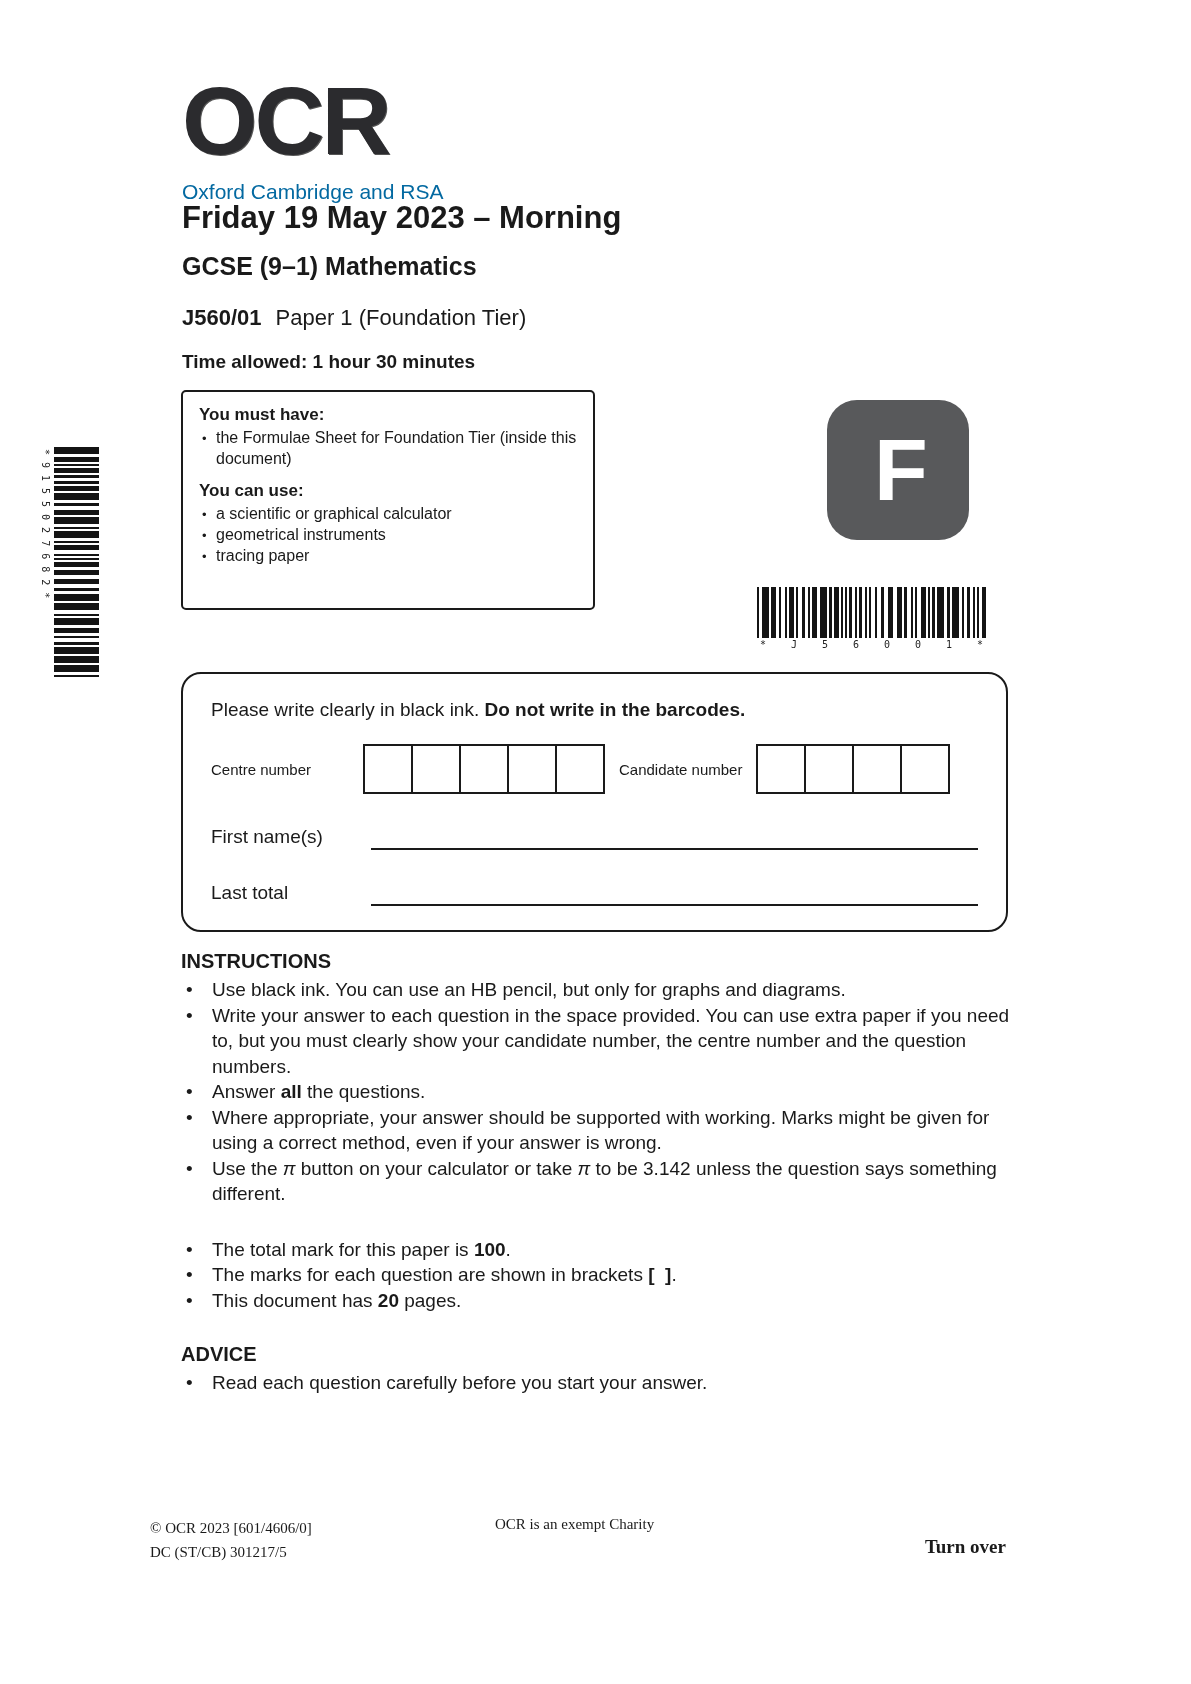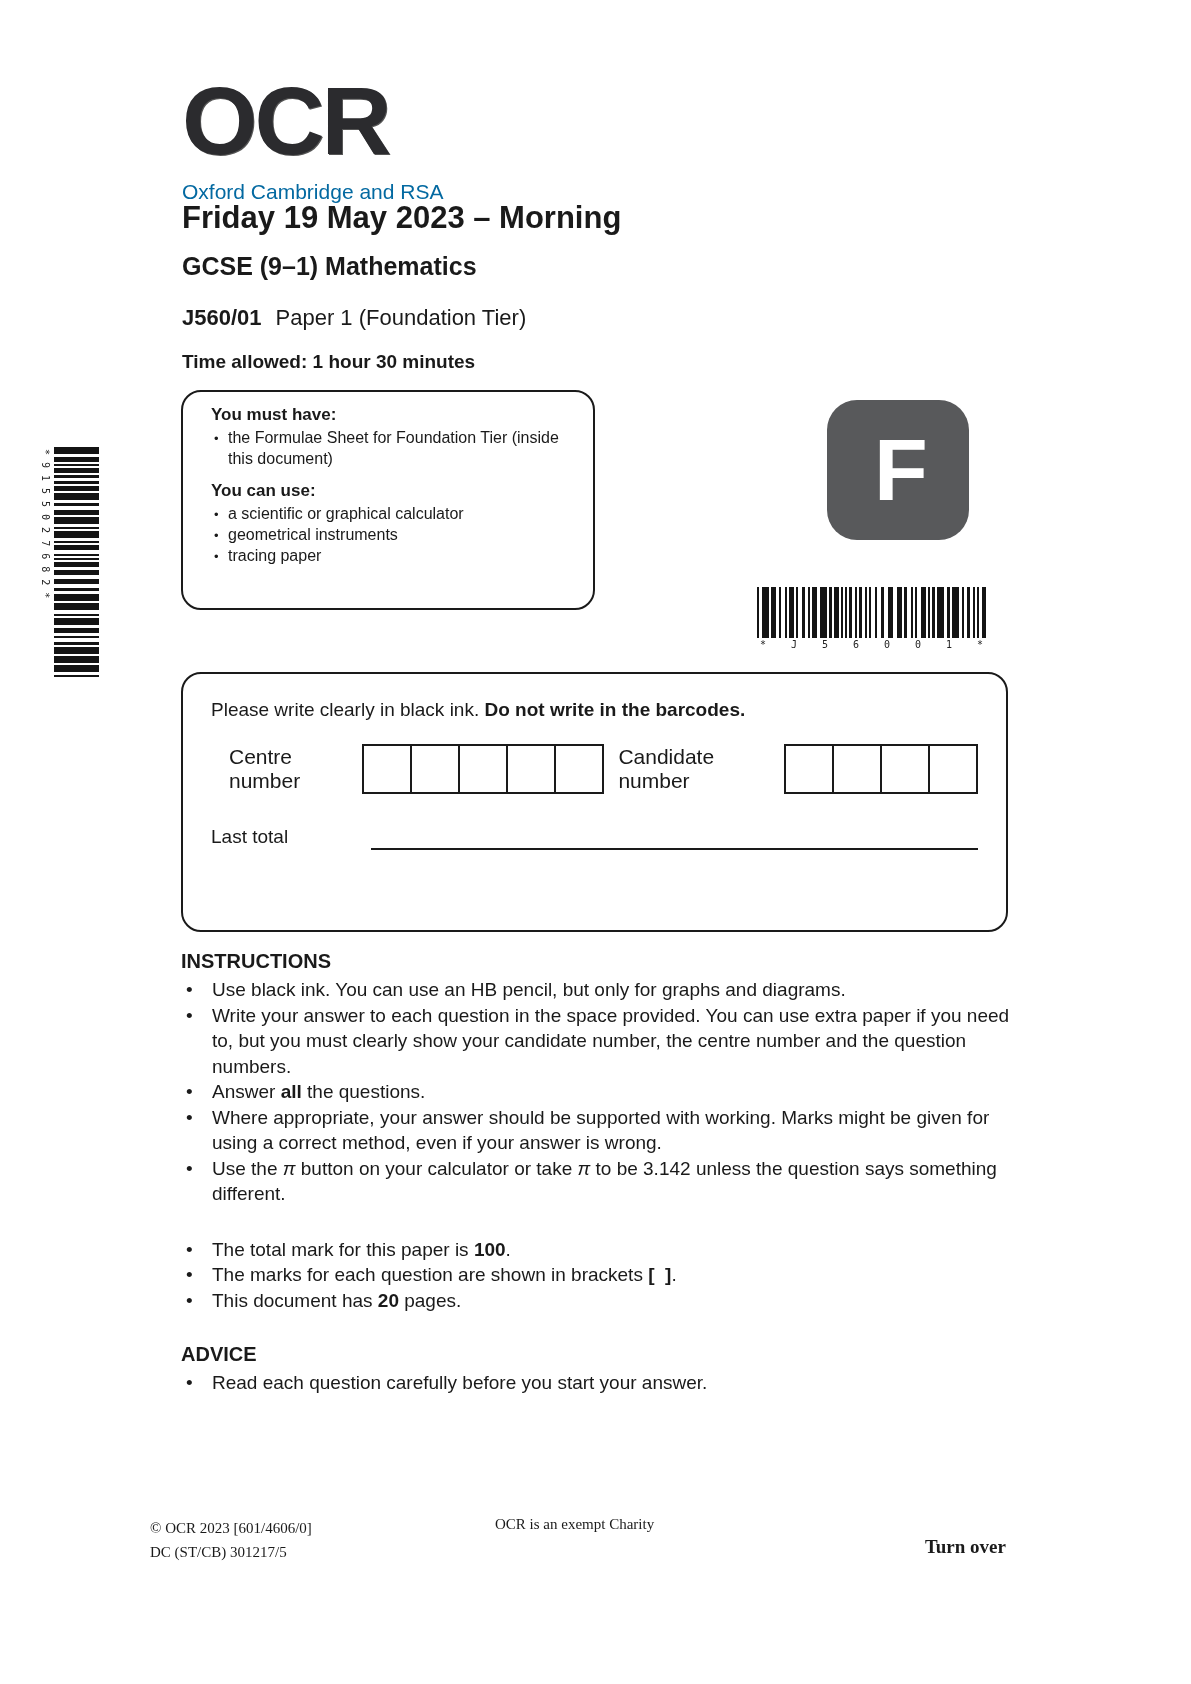--- a/index.html
+++ b/index.html
@@ -20,22 +20,22 @@
   
   .title   { position:absolute; left:182px; top:200px; font-size:31px; font-weight:bold; }
   .gcse    { position:absolute; left:182px; top:252px; font-size:25px; font-weight:bold; }
   .paper   { position:absolute; left:182px; top:305px; font-size:22px; }
   .paper .code { font-weight:bold; margin-right:14px; }
   .time    { position:absolute; left:182px; top:351px; font-size:19px; font-weight:bold; }
 
   
   .must-box {
     position:absolute; left:181px; top:390px; width:414px; height:220px;
-    border:2px solid #1a1a1a; border-radius:20px; box-sizing:border-box;
-    padding:13px 28px;
+    border:2px solid #1a1a1a; border-radius:5px; box-sizing:border-box;
+    padding:13px 16px;
   }
   .mb-label { font-weight:bold; font-size:17px; }
   .mb-label.second { margin-top:12px; }
   ul.mb-list { list-style:none; margin:2px 0 0 0; padding:0; font-size:16px; line-height:21px; }
   ul.mb-list li { position:relative; padding-left:17px; }
   ul.mb-list li::before { content:"•"; position:absolute; left:3px; font-size:13px; top:1px; }
 
   
   .badge {
     position:absolute; left:827px; top:400px; width:142px; height:140px;
@@ -58,21 +58,21 @@
   }
   .v-bars { position:relative; width:45px; height:231px; overflow:hidden; margin-left:3px; }
 
   
   .cand-box {
     position:absolute; left:181px; top:672px; width:827px; height:260px;
     border:2px solid #1a1a1a; border-radius:20px; box-sizing:border-box;
     padding:25px 28px;
   }
   .notice { font-size:19px; }
-  .num-row { display:flex; align-items:center; margin-top:23px; font-size:21px;margin-left:18px; }
+  .num-row { display:flex; align-items:center; margin-top:23px; font-size:15px; }
   .num-label-centre { width:152px; }
   .num-label-cand { margin-left:14px; margin-right:14px; }
   .cells { display:flex; }
   .cell { width:50px; height:50px; border:2px solid #1a1a1a; margin-left:-2px; background:#fff; box-sizing:border-box; }
   .cell:first-child { margin-left:0; }
   .name-row { display:flex; align-items:flex-end; margin-top:28px; font-size:19px; }
   .name-label { width:160px; padding-bottom:2px; }
   .name-line { flex:1; border-bottom:2px solid #1a1a1a; height:26px; }
 
   
@@ -230,20 +230,24 @@
         </div>
       <div class="num-label-cand">Candidate number</div>
       <div class="cells">
           <div class="cell"></div>
           <div class="cell"></div>
           <div class="cell"></div>
           <div class="cell"></div>
         </div>
     </div>
     <div class="name-row">
+      <div class="name-label">First name(s)</div>
+      <div class="name-line"></div>
+    </div>
+    <div class="name-row">
       <div class="name-label">Last total</div>
       <div class="name-line"></div>
     </div>
   </div>
 
   <div class="sections">
 
     <div class="section">
       <div class="sec-h">INSTRUCTIONS</div>
       <ul class="sec">

